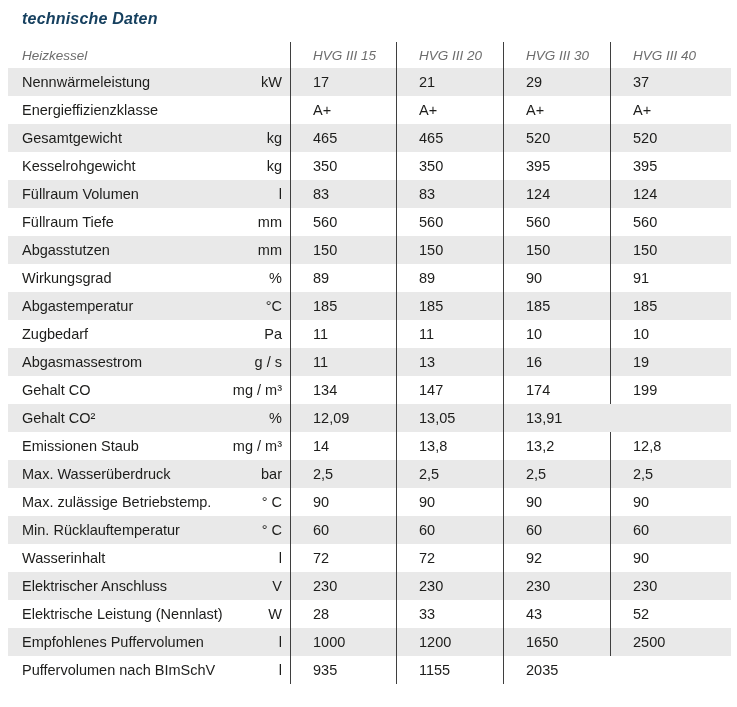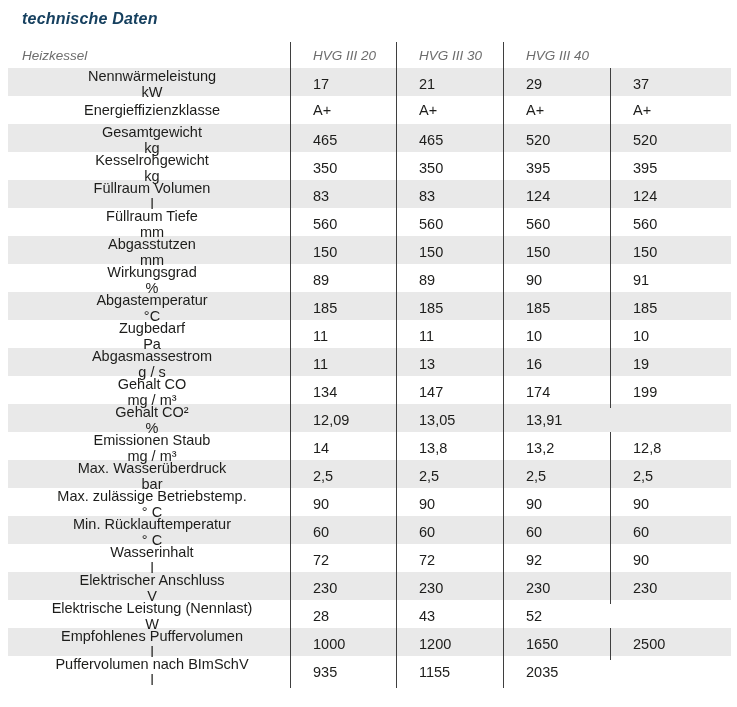--- a/index.html
+++ b/index.html
@@ -38,21 +38,20 @@
     overflow: hidden;
   }
   .cell-labelunit {
     padding-left: 14px;
     padding-right: 8px;
     display: flex;
     justify-content: space-between;
     align-items: center;
     font-size: 14.5px;
     white-space: nowrap;
-    flex-direction: column;
   }
   .cell-value {
     padding-left: 22px;
     font-size: 14.5px;
     border-left: 1px solid #3f3f3f;
     height: 100%;
     display: flex;
     align-items: center;
     white-space: nowrap;
   }
@@ -65,20 +64,21 @@
 </style>
 </head>
 <body>
 
 <div class="page">
   <h1 class="title">technische Daten</h1>
 
   <div class="table">
     <div class="row header-row">
       <div class="cell-label hdr">Heizkessel</div>
+      <div class="cell-value hdr">HVG III 15</div>
       <div class="cell-value hdr">HVG III 20</div>
       <div class="cell-value hdr">HVG III 30</div>
       <div class="cell-value hdr">HVG III 40</div>
     </div>
     <div>
   <div class="row data-row band">
     <div class="cell-labelunit">
       <span>Nennwärmeleistung</span>
       <span>kW</span>
     </div>
@@ -284,20 +284,21 @@
     <div class="cell-value">230</div>
     <div class="cell-value">230</div>
   </div>
 
   <div class="row data-row">
     <div class="cell-labelunit">
       <span>Elektrische Leistung (Nennlast)</span>
       <span>W</span>
     </div>
     <div class="cell-value">28</div>
+    <div class="cell-value">33</div>
     <div class="cell-value">43</div>
     <div class="cell-value">52</div>
   </div>
 
   <div class="row data-row band">
     <div class="cell-labelunit">
       <span>Empfohlenes Puffervolumen</span>
       <span>l</span>
     </div>
     <div class="cell-value">1000</div>

